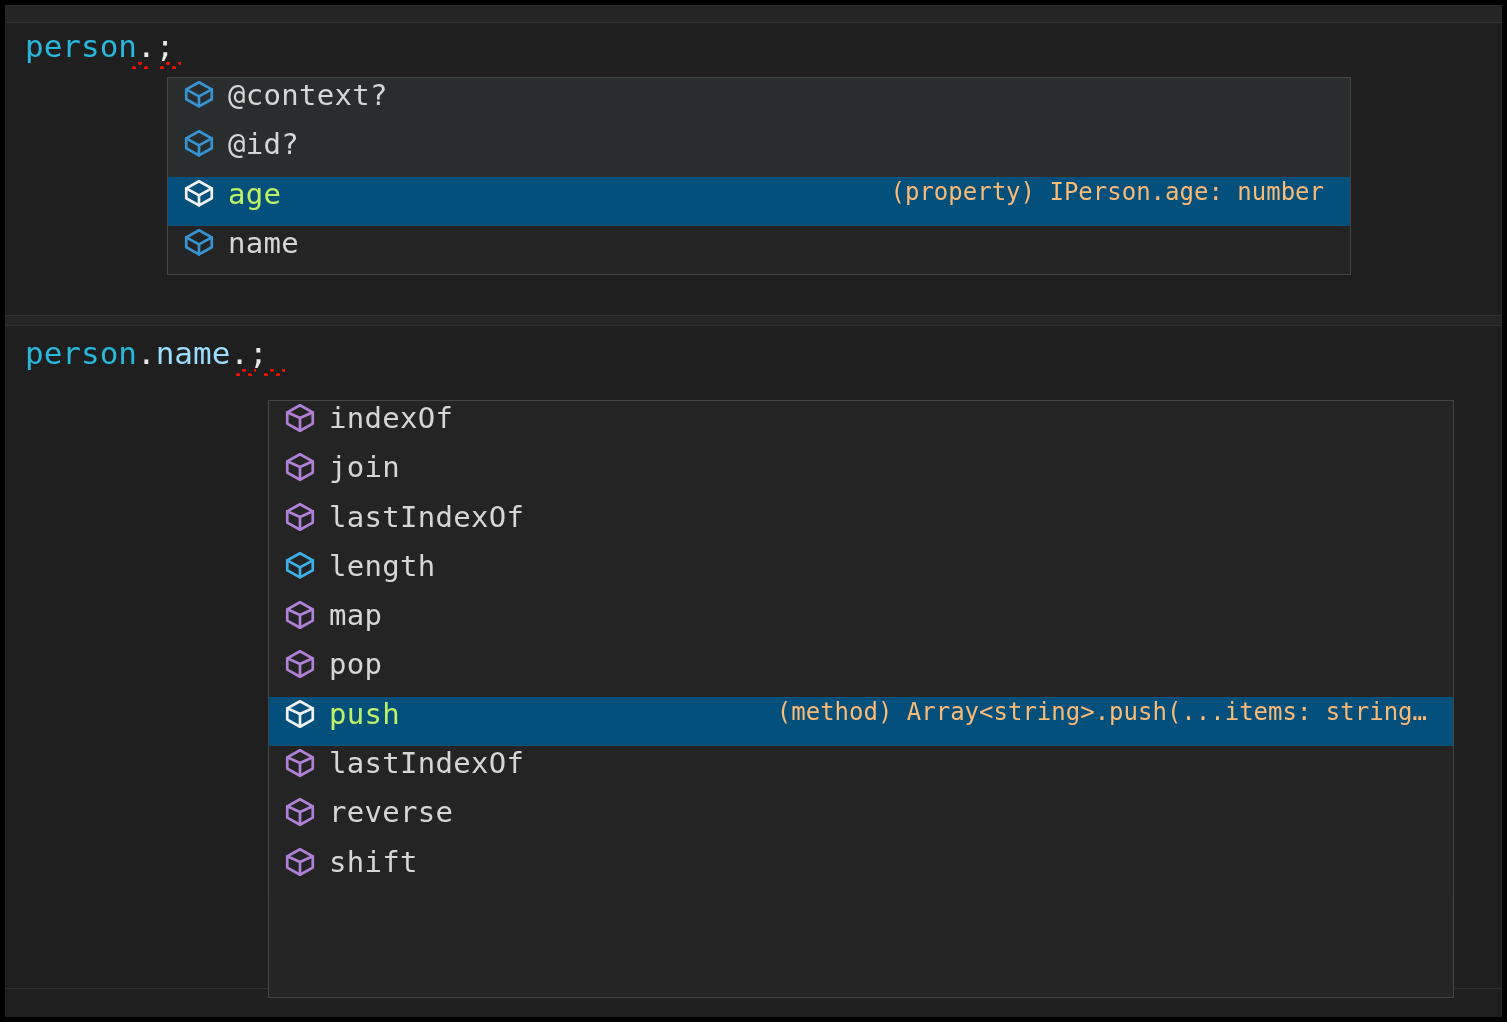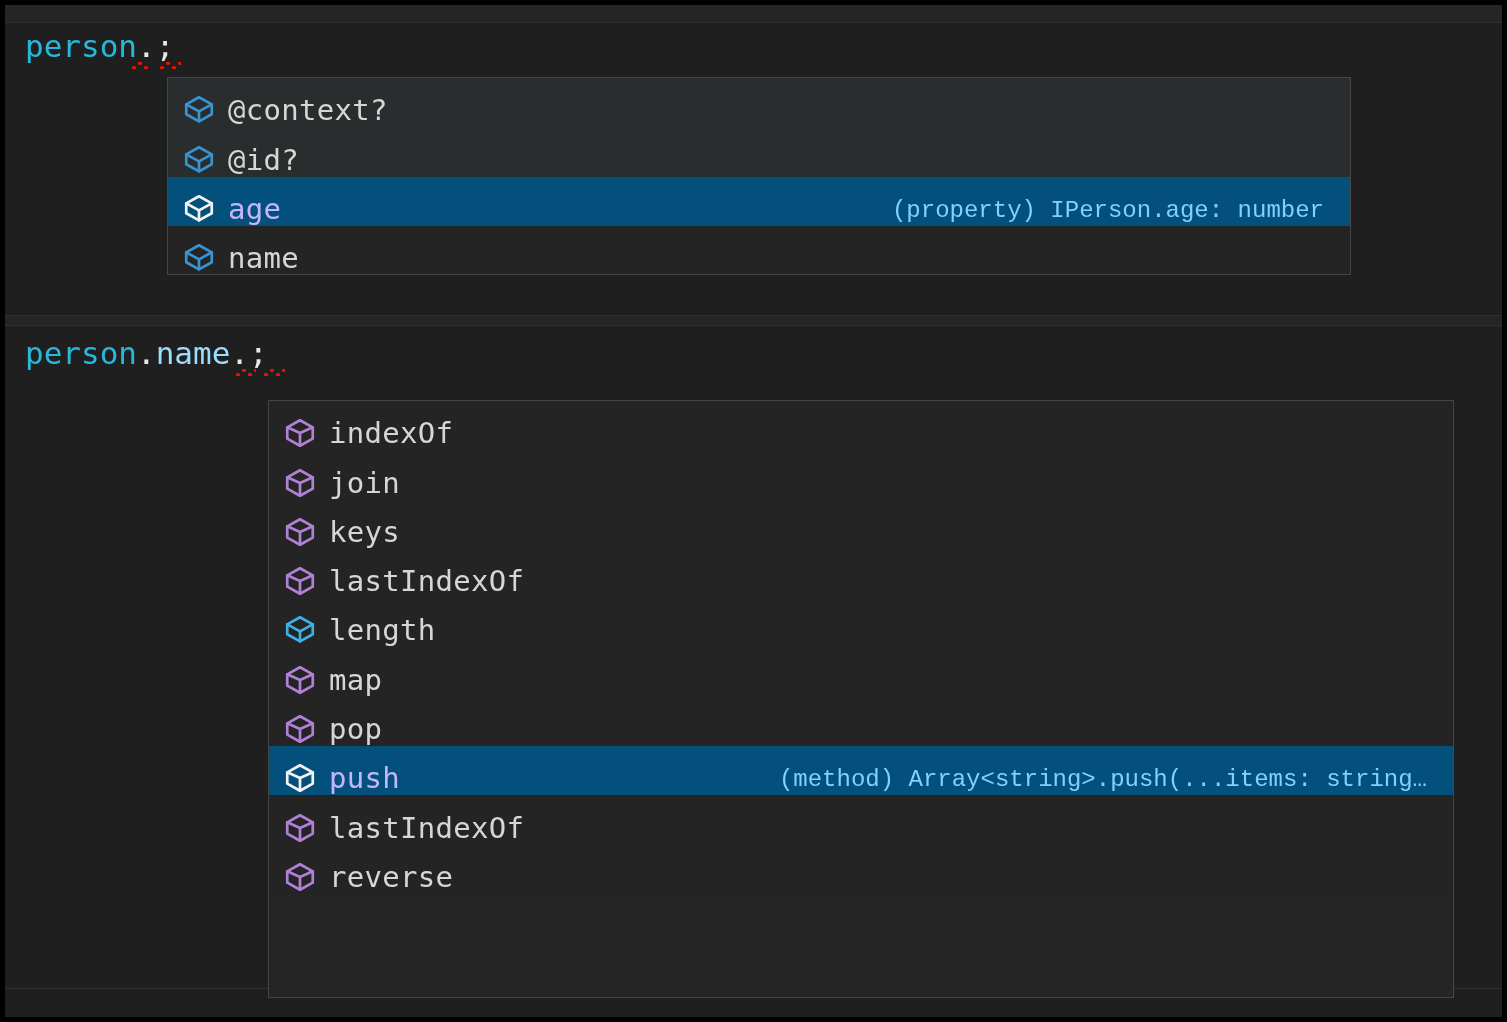--- a/index.html
+++ b/index.html
@@ -102,21 +102,21 @@
     width: 1184px; height: 198px;
   }
   .suggest-2 {
     left: 263px;  top: 395px;
     width: 1186px; height: 598px;
   }
 
   .srow {
     position: relative;
     display: flex;
-    align-items: flex-end;
+    align-items: flex-start;
     height: 49.3px;
     padding-left: 14px;
     padding-right: 10px;
     box-sizing: border-box;
     background: #242425;
   }
   .srow.alt     { background: #2a2d2e; }
   .srow.selected{ background: #04507c; }
 
   .srow .icon {
@@ -127,34 +127,33 @@
     display: block;
   }
   .srow .label {
     flex: 0 0 auto;
     font-size: 29px;
     line-height: 34px;
     color: #d6d6d6;
     white-space: pre;
     letter-spacing: 0.3px;
   }
-  .srow.selected .label { color: #c4b5fd; }
+  .srow.selected .label { color: #bef264; }
 
   .srow .detail {
     flex: 1 1 auto;
     text-align: right;
     font-size: 24px;
     line-height: 30px;
-    color: #7dd3fc;
+    color: #fdba74;
     white-space: nowrap;
     overflow: hidden;
     text-overflow: clip;
     padding-left: 24px;
     padding-right: 16px;
-    font-family: Liberation Mono, monospace;
   }
 
   
   .ico-prop  { stroke: #3794d2; }
   .ico-prop-sel { stroke: #f2f2f2; }
   .ico-method { stroke: #b180d7; }
   .ico-method-sel { stroke: #f2f2f2; }
   .ico-blue  { stroke: #3eb0e8; }
 </style>
 </head>
@@ -235,28 +234,20 @@
 
       <div class="srow">
         <svg class="icon" viewBox="0 0 24 24" fill="none" stroke-width="1.9" stroke-linejoin="round" stroke-linecap="round">
           <path class="ico-method" d="M12 3 L21 8 L21 16 L12 21 L3 16 L3 8 Z"></path>
           <path class="ico-method" d="M12 12 L21 8 M12 12 L3 8 M12 12 L12 21"></path>
         </svg>
         <span class="label">join</span>
         <span class="detail"></span>
       </div>
 
-      <div class="srow">
-        <svg class="icon" viewBox="0 0 24 24" fill="none" stroke-width="1.9" stroke-linejoin="round" stroke-linecap="round">
-          <path class="ico-method" d="M12 3 L21 8 L21 16 L12 21 L3 16 L3 8 Z"></path>
-          <path class="ico-method" d="M12 12 L21 8 M12 12 L3 8 M12 12 L12 21"></path>
-        </svg>
-        <span class="label">keys</span>
-        <span class="detail"></span>
-      </div>
 
       <div class="srow">
         <svg class="icon" viewBox="0 0 24 24" fill="none" stroke-width="1.9" stroke-linejoin="round" stroke-linecap="round">
           <path class="ico-method" d="M12 3 L21 8 L21 16 L12 21 L3 16 L3 8 Z"></path>
           <path class="ico-method" d="M12 12 L21 8 M12 12 L3 8 M12 12 L12 21"></path>
         </svg>
         <span class="label">lastIndexOf</span>
         <span class="detail"></span>
       </div>
 
@@ -309,17 +300,25 @@
 
       <div class="srow">
         <svg class="icon" viewBox="0 0 24 24" fill="none" stroke-width="1.9" stroke-linejoin="round" stroke-linecap="round">
           <path class="ico-method" d="M12 3 L21 8 L21 16 L12 21 L3 16 L3 8 Z"></path>
           <path class="ico-method" d="M12 12 L21 8 M12 12 L3 8 M12 12 L12 21"></path>
         </svg>
         <span class="label">reverse</span>
         <span class="detail"></span>
       </div>
 
+      <div class="srow">
+        <svg class="icon" viewBox="0 0 24 24" fill="none" stroke-width="1.9" stroke-linejoin="round" stroke-linecap="round">
+          <path class="ico-method" d="M12 3 L21 8 L21 16 L12 21 L3 16 L3 8 Z"></path>
+          <path class="ico-method" d="M12 12 L21 8 M12 12 L3 8 M12 12 L12 21"></path>
+        </svg>
+        <span class="label">shift</span>
+        <span class="detail"></span>
+      </div>
 
     </div>
 
   </div>
 </div>
 
 </body></html>

